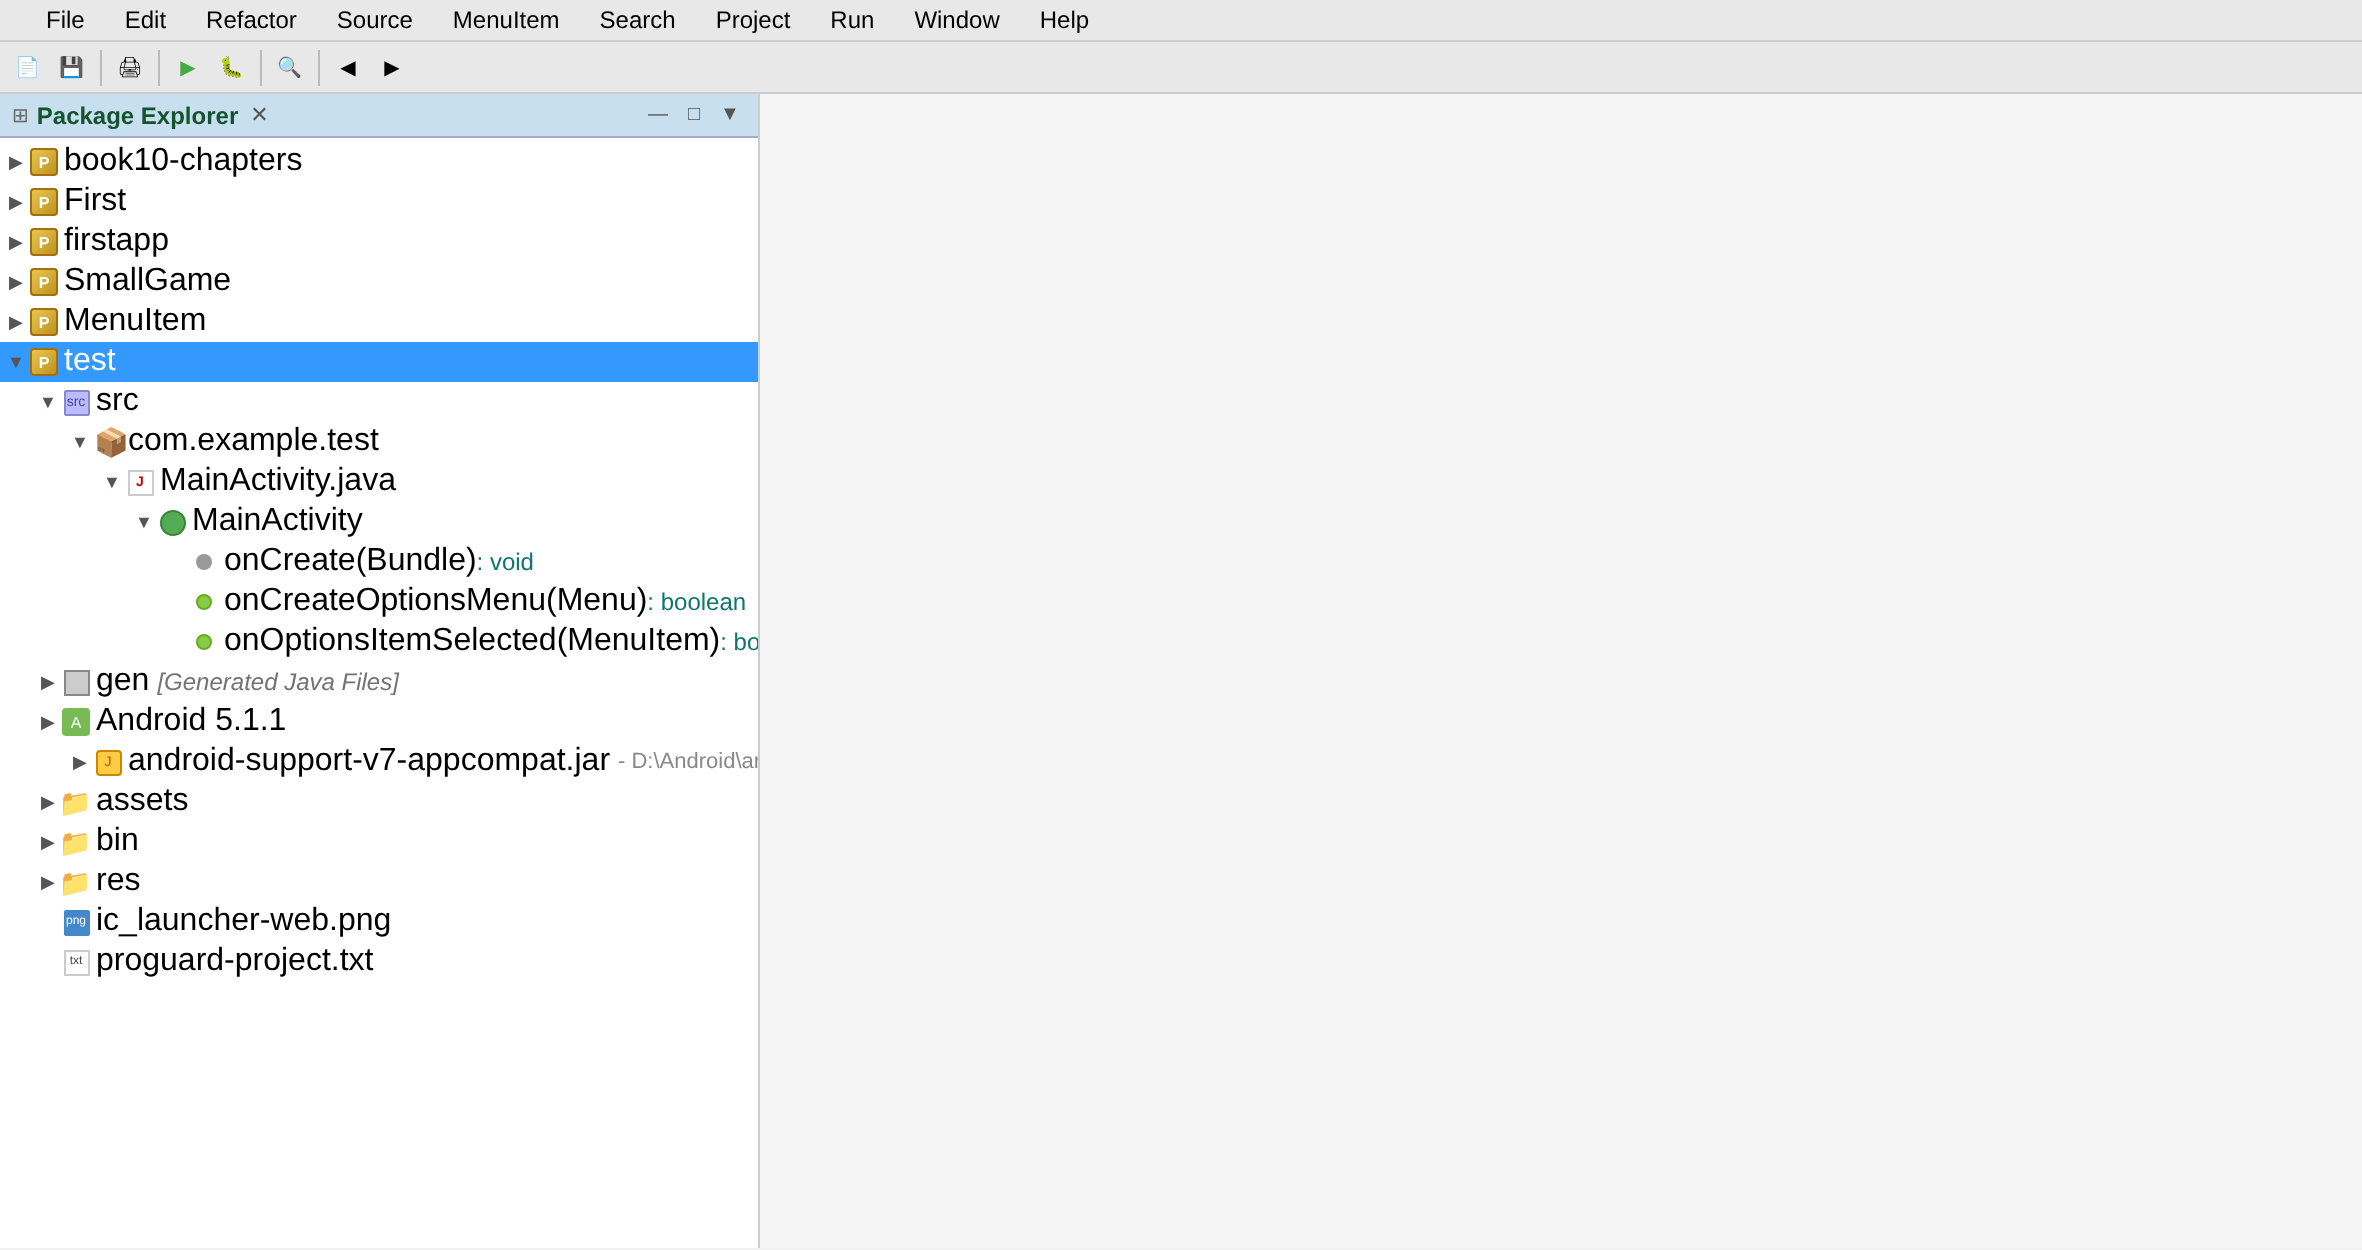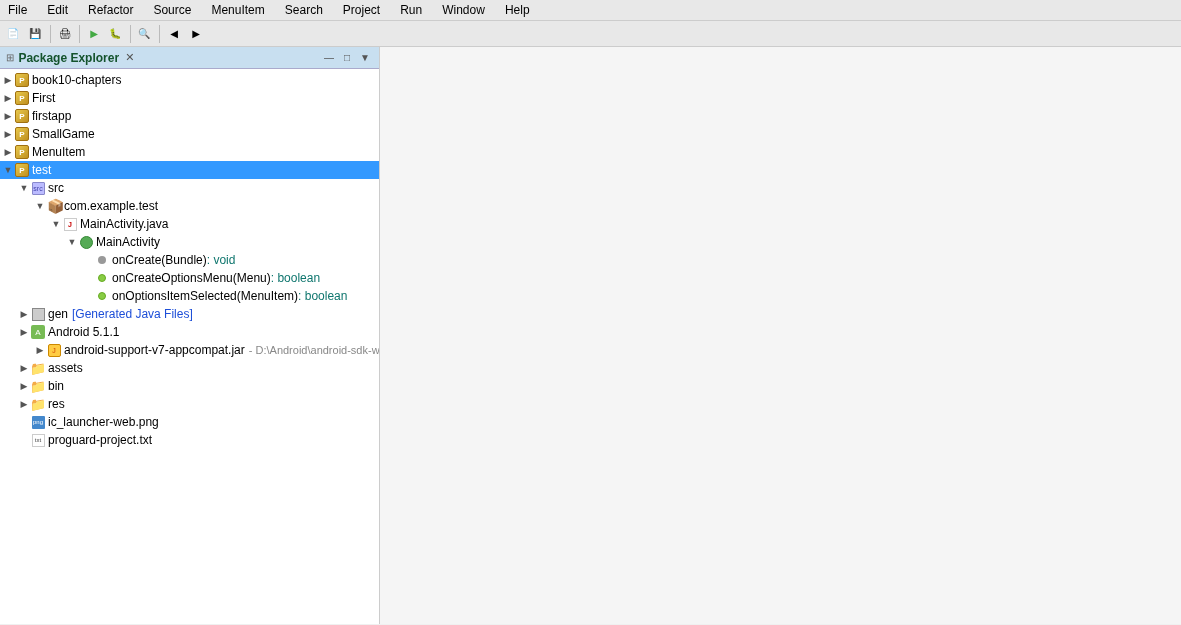--- a/index.html
+++ b/index.html
@@ -10,21 +10,21 @@
       color: #000;
       width: 1181px;
       height: 625px;
       overflow: hidden;
     }
 
     
     .menu-bar {
       background: #e8e8e8;
       border-bottom: 1px solid #ccc;
-      padding: 2px 4px;
+      padding: 2px 19px;
       display: flex;
       gap: 12px;
       font-size: 12px;
     }
     .menu-item {
       padding: 1px 4px;
       cursor: pointer;
     }
 
     
@@ -154,21 +154,21 @@
       width: 16px;
       height: 16px;
       flex-shrink: 0;
       margin-right: 2px;
       display: flex;
       align-items: center;
       justify-content: center;
       font-size: 10px;
     }
     .tree-label {
-      font-size: 12px;
+      font-size: 16px;
       color: #000;
     }
     .tree-label-secondary {
       font-size: 12px;
       color: #666;
       margin-left: 4px;
     }
     .tree-label-path {
       font-size: 11px;
       color: #888;
@@ -179,21 +179,22 @@
     .main-area {
       flex: 1;
       background: #f5f5f5;
     }
 
     .method-return {
       color: #0f766e;
       font-weight: normal;
     }
     .gen-label {
-      color: #1d4ed8;
+      color: #737373;
+      font-style: italic;
     }
   </style>
 </head>
 <body>
 
 <div class="menu-bar">
   <span class="menu-item">File</span>
   <span class="menu-item">Edit</span>
   <span class="menu-item">Refactor</span>
   <span class="menu-item">Source</span>

